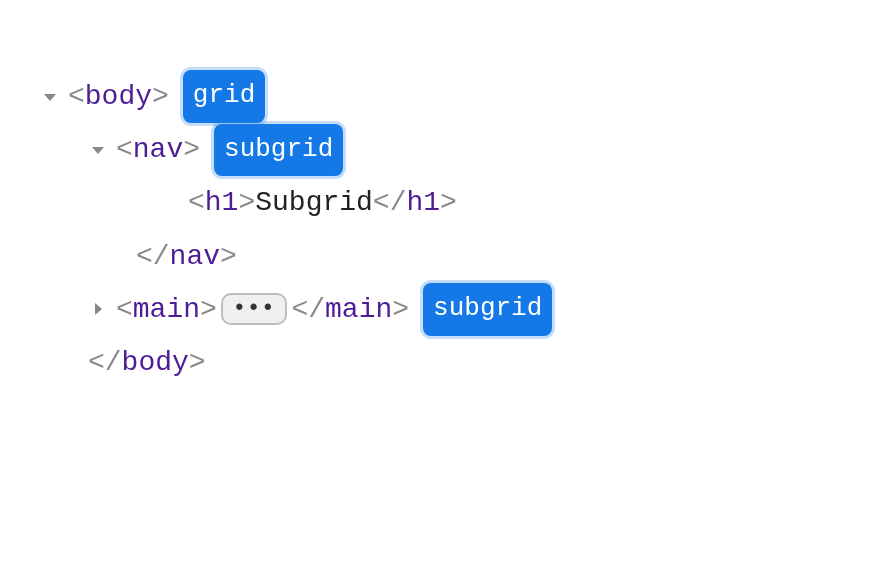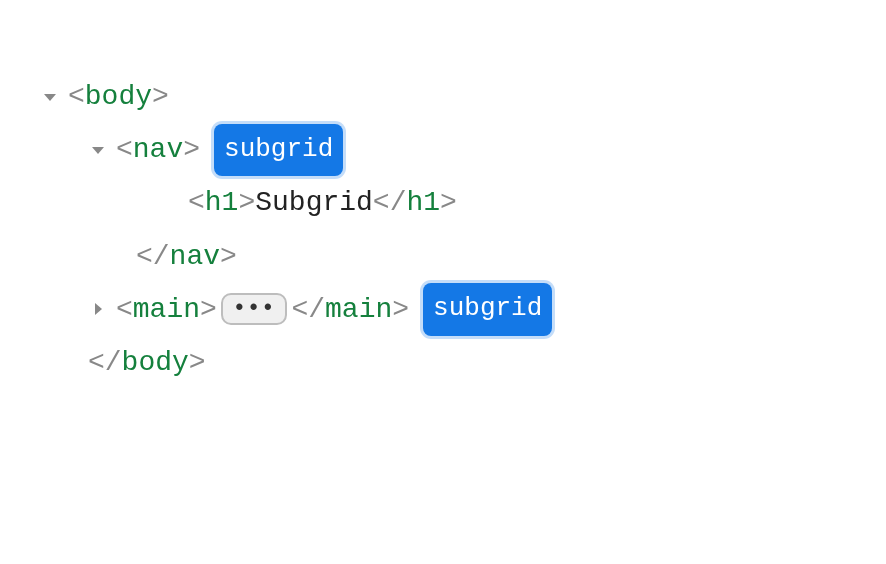--- a/index.html
+++ b/index.html
@@ -24,21 +24,21 @@
       height: 20px;
       display: inline-flex;
       align-items: center;
       justify-content: center;
       margin-right: 8px;
       cursor: pointer;
       flex-shrink: 0;
     }
     .twisty svg { display: block; }
     .bracket { color: #888; }
-    .tagname { color: #15803d; }
+    .tagname { color: #4c1d95; }
     .textcontent { color: #222; }
     .badge {
       background: #1478e6;
       color: #fff;
       border-radius: 8px;
       padding: 1px 10px 2px;
       font-size: 26px;
       margin-left: 14px;
       box-shadow: 0 0 0 3px rgba(20,120,230,0.25);
     }
@@ -66,20 +66,21 @@
 
   <div class="tree-row">
     <span class="twisty">
       <svg width="16" height="16" viewBox="0 0 16 16">
           <path d="M2 5 L14 5 L8 12 Z" fill="#888"></path>
         </svg>
     </span>
     <span class="bracket">&lt;</span>
       <span class="tagname">body</span>
       <span class="bracket">&gt;</span>
+    <span class="badge">grid</span>
   </div>
 
   <div class="tree-row indent-1">
     <span class="twisty">
       <svg width="16" height="16" viewBox="0 0 16 16">
           <path d="M2 5 L14 5 L8 12 Z" fill="#888"></path>
         </svg>
     </span>
     <span class="bracket">&lt;</span>
       <span class="tagname">nav</span>

